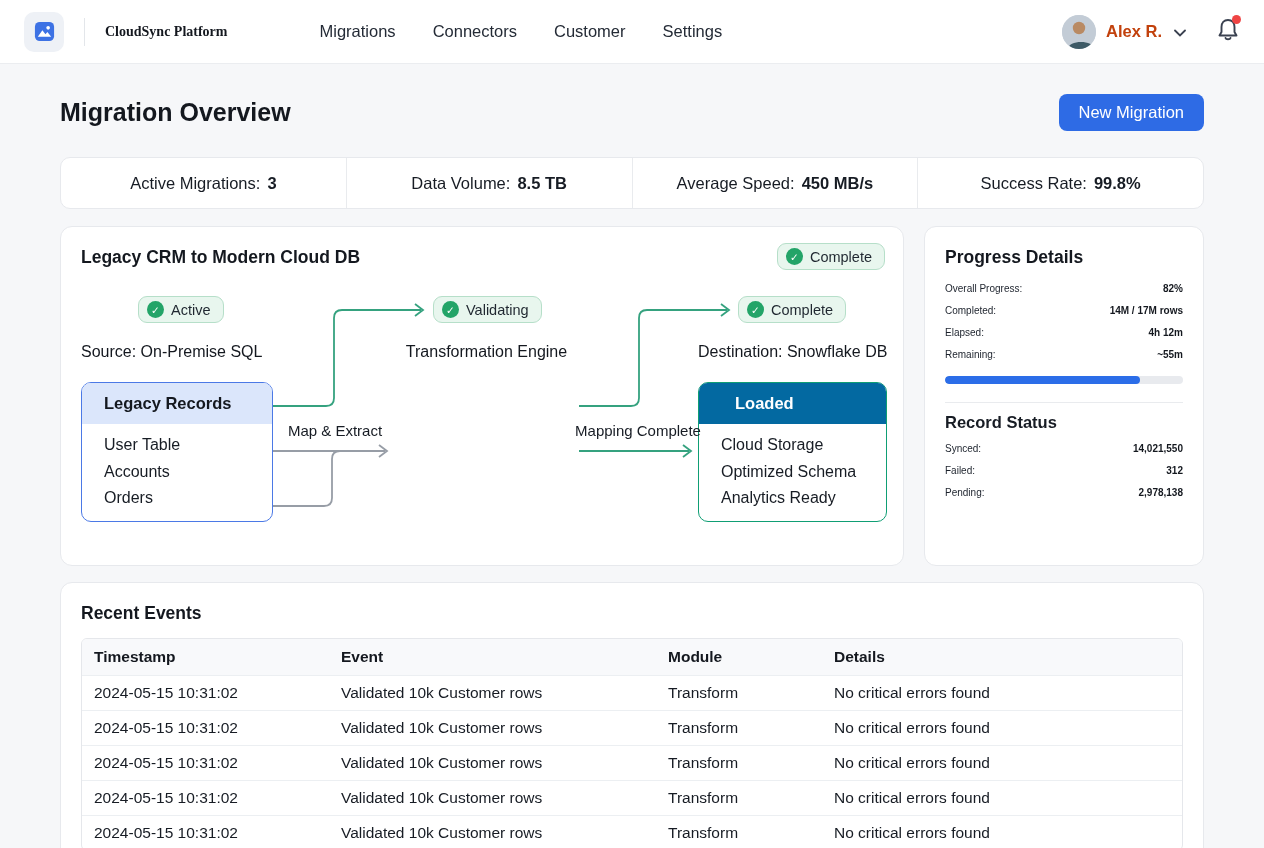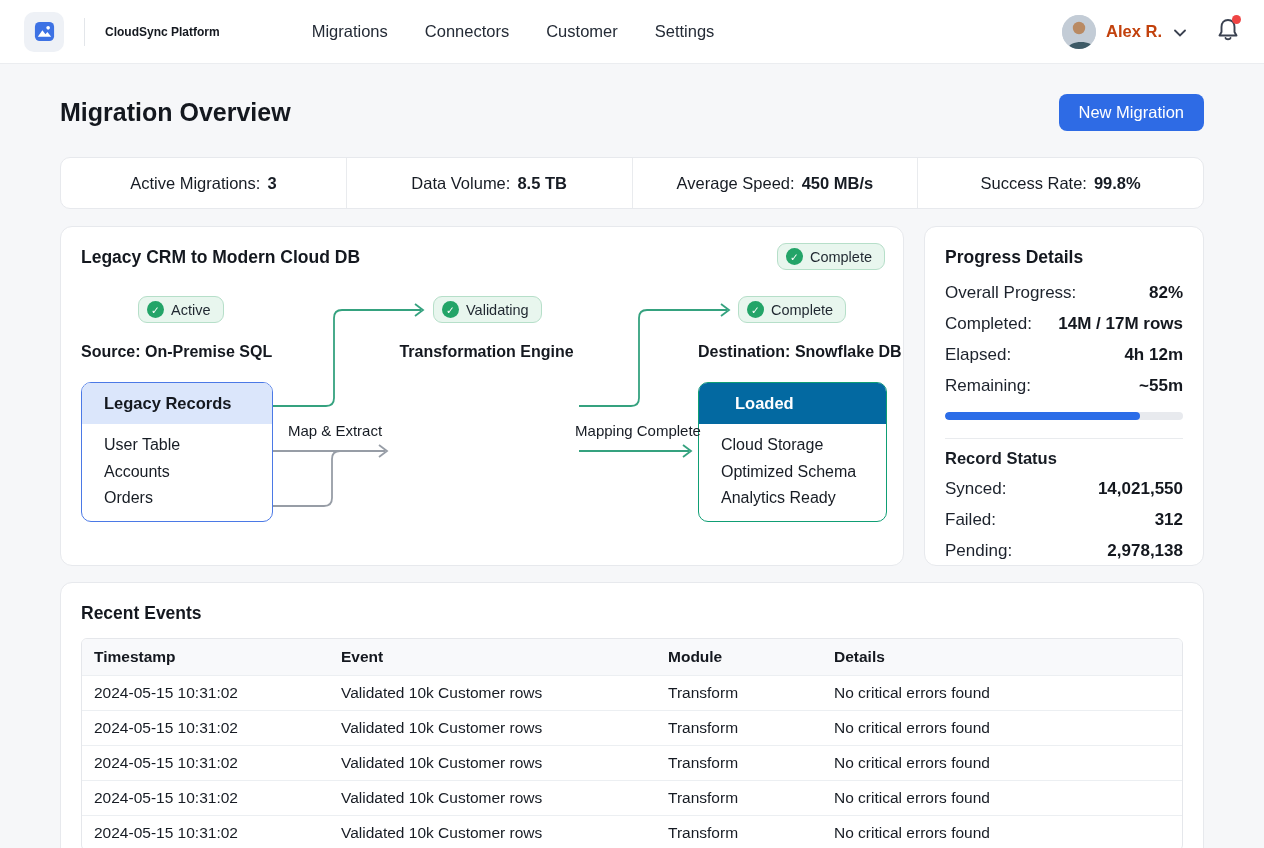--- a/index.html
+++ b/index.html
@@ -7,21 +7,21 @@
   body {
     font-family: "Liberation Sans", "DejaVu Sans", sans-serif;
     background:#f6f7f9; color:#171c24;
   }
   
   .topnav{ height:64px; background:#ffffff; border-bottom:1px solid #ebedf0;
     display:flex; align-items:center; padding:0 24px; }
   .logo-box{ width:40px; height:40px; background:#eef1f6; border-radius:10px;
     display:flex; align-items:center; justify-content:center; }
   .nav-divider{ width:1px; height:28px; background:#e3e6ea; margin:0 20px; }
-  .brand{ font-size:12px; font-weight:700; color:#14181f; }
+  .brand{ font-size:14px; font-weight:700; color:#14181f;font-family:Liberation Serif, serif; }
   .nav-items{ display:flex; margin-left:92px; height:64px; align-items:stretch; }
   .nav-item{ position:relative; display:flex; align-items:center; font-size:16.5px;
     font-weight:500; color:#242b36; margin-right:37px; cursor:pointer; }
   .nav-item.active{ color:#2563eb; }
   .nav-item.active::after{ content:""; position:absolute; left:-17px; right:-17px;
     bottom:0; height:3px; background:#2563eb; }
   .nav-right{ margin-left:auto; display:flex; align-items:center; gap:10px; }
   .avatar{ width:34px; height:34px; border-radius:50%; overflow:hidden; background:#cfd8e0; }
   .user-name{ font-size:16.5px; font-weight:700; color:#c2410c; }
   .chevron{ margin:2px 6px 0 2px; }
@@ -51,35 +51,35 @@
   .badge{ display:inline-flex; align-items:center; gap:7px; background:#e8f6ee;
     border:1px solid #b6dfc9; border-radius:9px; padding:4px 12px 4px 8px;
     font-size:14.5px; color:#1f2730; }
   .check-icon{ width:17px; height:17px; border-radius:50%; background:#23a468; color:#fff;
     display:inline-flex; align-items:center; justify-content:center; font-size:10.5px; font-weight:700; }
   .flow-status-badge{ position:absolute; top:16px; right:18px; }
   
   .diagram{ position:relative; height:252px; margin-top:18px; }
   .diagram svg.connectors{ position:absolute; inset:0; }
   .stage-badge{ position:absolute; top:10px; }
-  .stage-label{ position:absolute; top:57px; font-size:16px; font-weight:700;
+  .stage-label{ position:absolute; top:57px; font-size:16px; font-weight:400;
     color:#14181f; white-space:nowrap; }
   .node{ position:absolute; top:96px; height:140px; background:#fff; border-radius:10px; }
   .node.blue{ border:1.5px solid #4b79e6; }
   .node.green{ border:1.5px solid #0f9e74; }
   .node-header{ padding:11px 10px 11px 22px; font-size:16.5px; font-weight:700;
     border-radius:8.5px 8.5px 0 0; }
   .node.blue .node-header{ background:#dbe6fb; color:#14181f; }
   .node.green .node-header{ background:#0369a1; color:#ffffff;padding-left:36px; }
   .node ul{ list-style:none; padding:8px 0 0 22px; }
   .node li{ font-size:16px; line-height:26.5px; color:#171c24; }
   .conn-label{ position:absolute; top:136px; font-size:15px; color:#171c24;
     text-align:center; white-space:nowrap; }
   
-  .kv-row{ display:flex; justify-content:space-between; font-size:17px; margin-top:11px; }
+  .kv-row{ display:flex; justify-content:space-between; font-size:10px; margin-top:11px; }
   .kv-row .k{ color:#1c222c; }
   .kv-row .v{ font-weight:700; color:#14181f; }
   .progress-track{ margin-top:16px; height:8px; background:#e8eaee; border-radius:4px; overflow:hidden; }
   .progress-fill{ height:100%; background:#2b6de8; border-radius:4px; }
   .panel-divider{ border:none; border-top:1px solid #e9ebee; margin:18px 0 4px; }
   .subsection-title{ font-size:16.5px; font-weight:700; margin-top:10px; }
   
   .card-events{ margin-top:16px; height:300px; }
   .events-table-wrap{ margin-top:14px; border:1px solid #e5e7eb; border-radius:6px; overflow:hidden; }
   table{ width:100%; border-collapse:collapse; }

